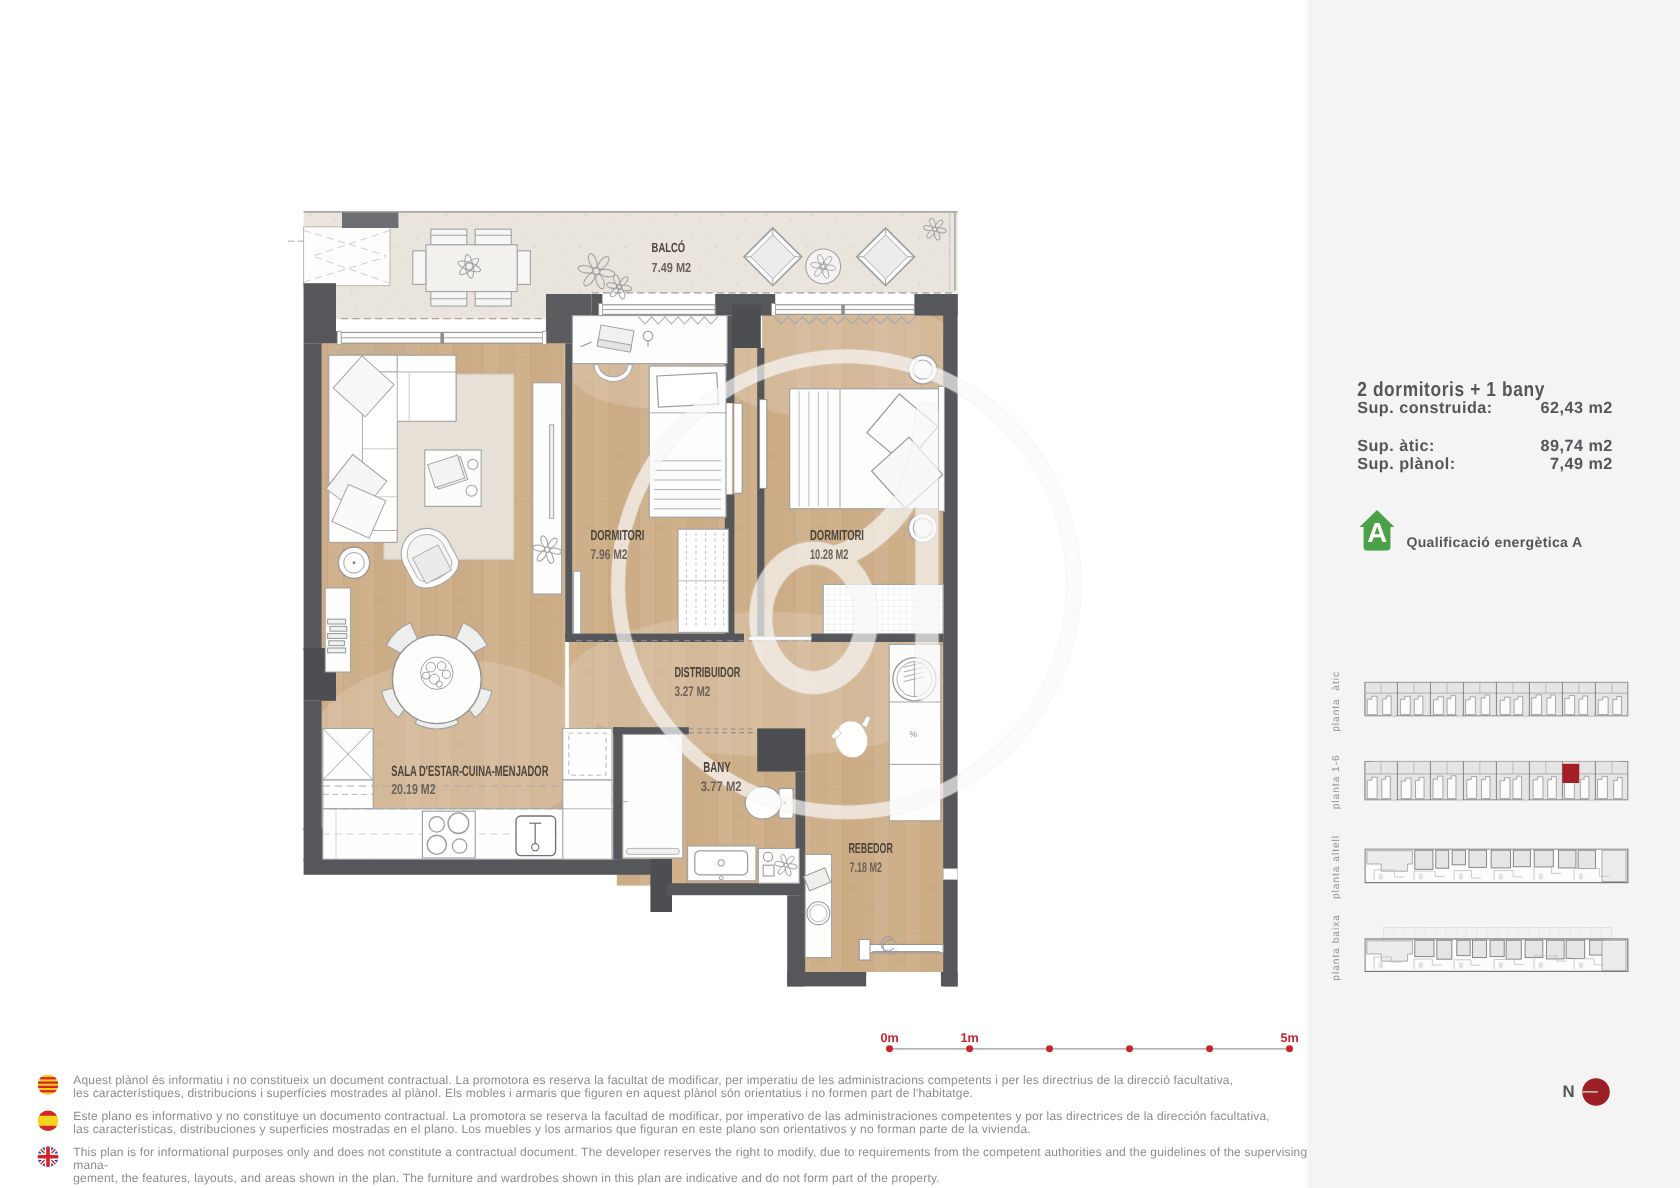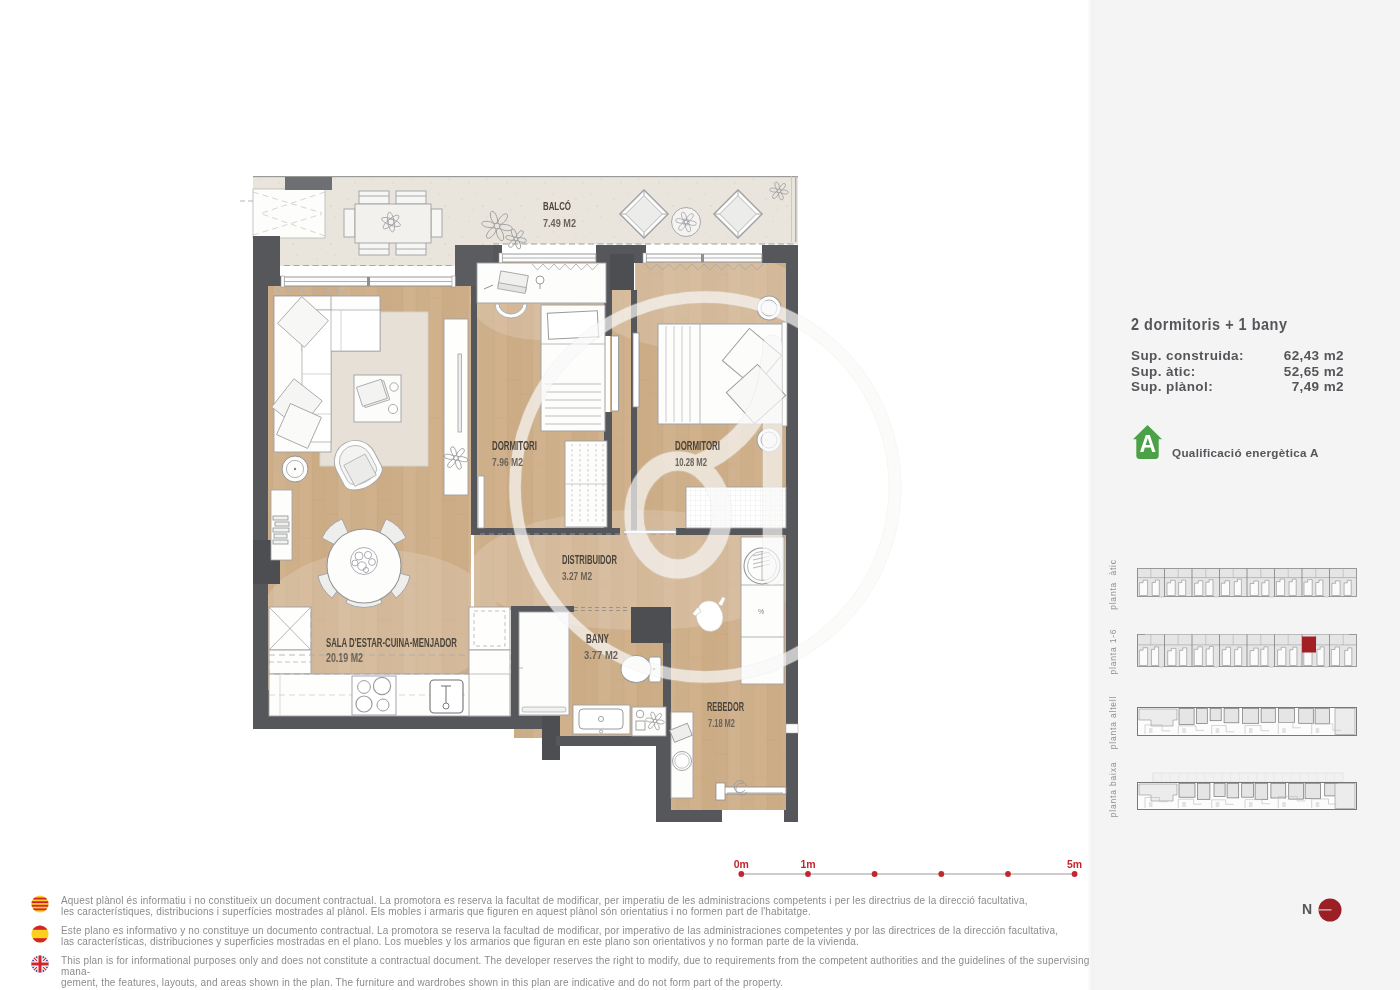--- a/index.html
+++ b/index.html
@@ -607,27 +607,27 @@
 <text x="707" y="711" font-size="12" textLength="37" lengthAdjust="spacingAndGlyphs">REBEDOR</text>
 <text x="708" y="727" font-size="11.5" textLength="27" lengthAdjust="spacingAndGlyphs" fill="#6b635a">7.18 M2</text>
 </g>
 </svg>
 
 <div class="pshadow"></div>
 <div class="panel">
 
   <div class="title">2 dormitoris + 1 bany</div>
 
-  <div class="srow" style="top:348px">
+  <div class="srow" style="top:332px">
       <span>Sup. construida:</span>
       <span>62,43 m2</span>
     </div>
   <div class="srow" style="top:363.6px">
       <span>Sup. àtic:</span>
-      <span>52,65 m2</span>
+      <span>89,74 m2</span>
     </div>
   <div class="srow" style="top:379.2px">
       <span>Sup. plànol:</span>
       <span>7,49 m2</span>
     </div>
 
   <svg style="position:absolute;left:40px;top:425px" width="29" height="34" viewBox="0 0 29 34">
     <path d="M14.5,0 L29,14.2 L25.7,14.2 L25.7,30.6 Q25.7,34 22.4,34 L6.6,34 Q3.3,34 3.3,30.6 L3.3,14.2 L0,14.2 Z" fill="#4aa147"></path>
     <text x="14.7" y="26.5" font-size="23" font-weight="bold" fill="#ffffff" text-anchor="middle" font-family="Liberation Sans">A</text>
   </svg>

